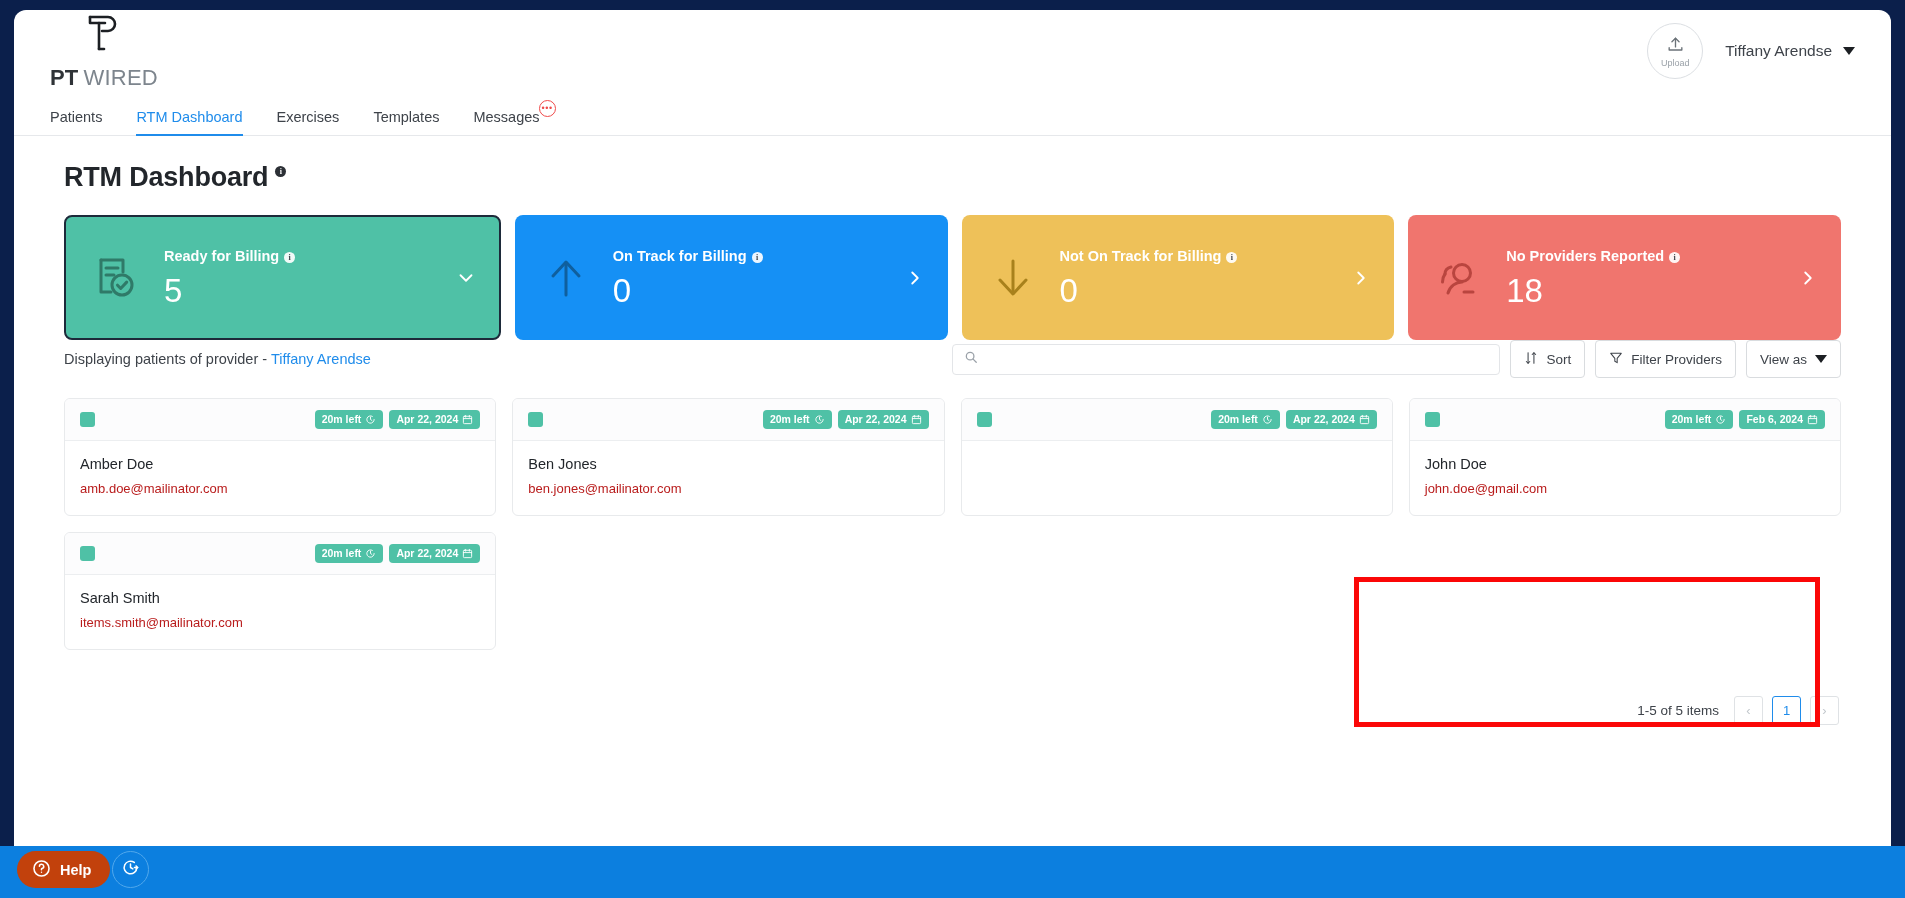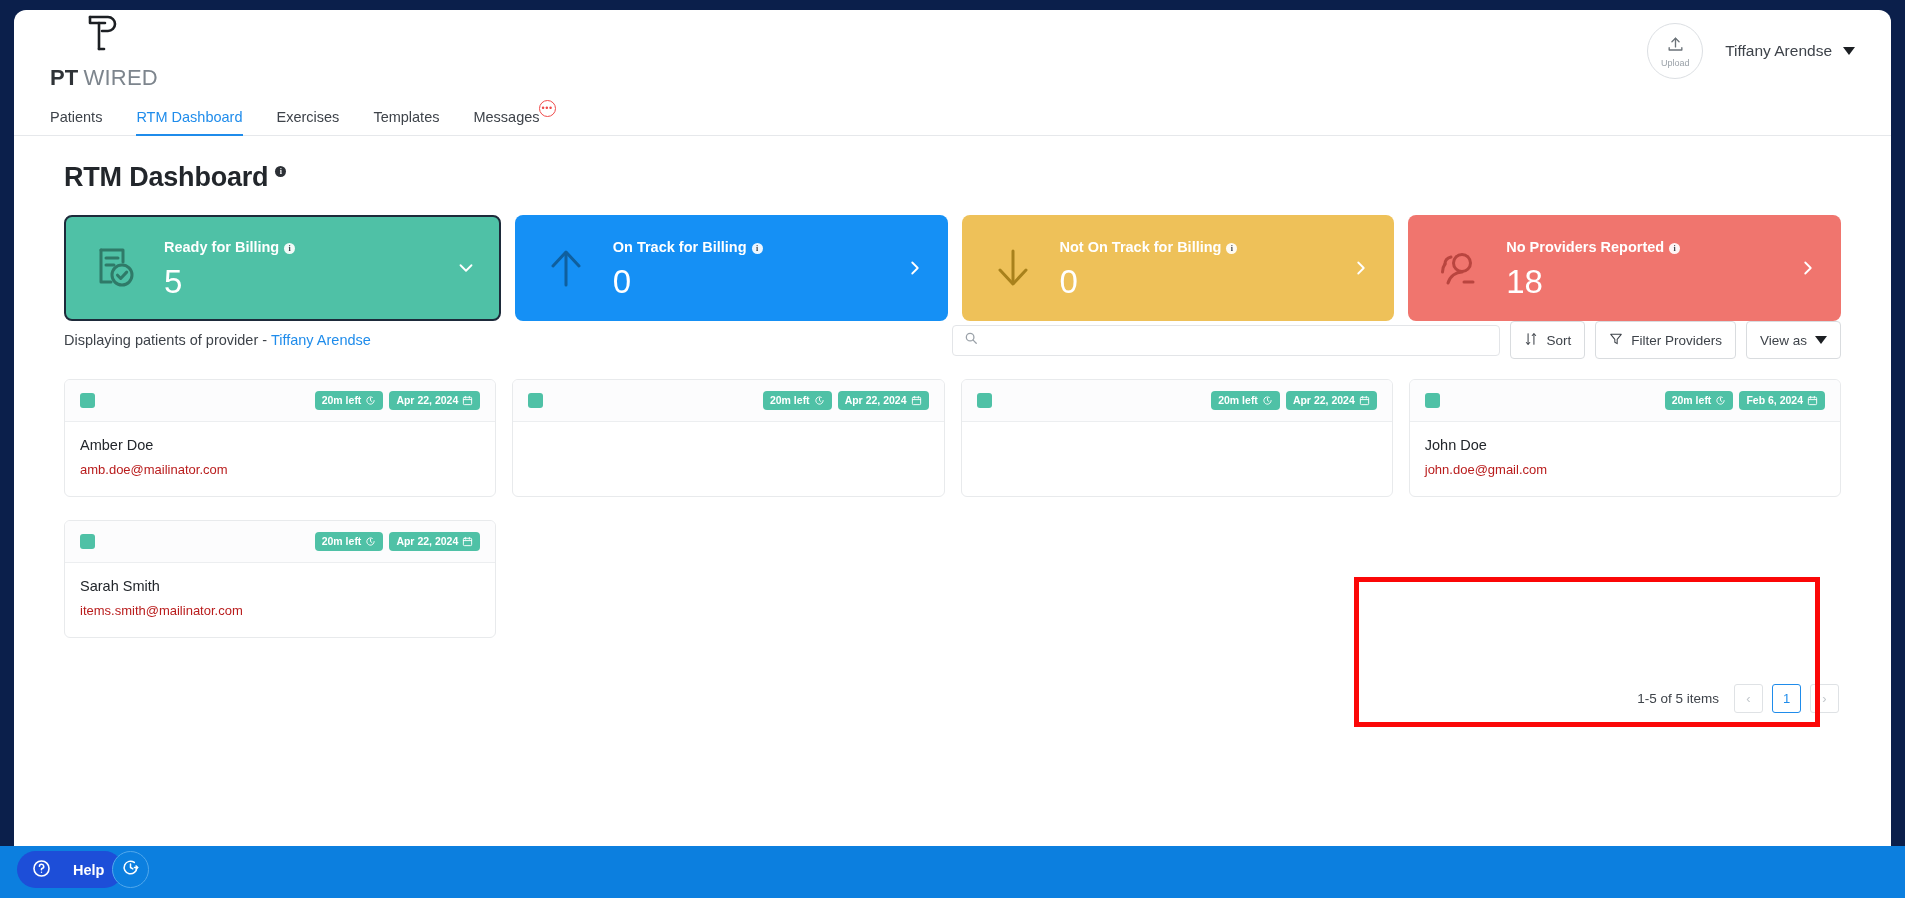--- a/index.html
+++ b/index.html
@@ -90,21 +90,21 @@
     width: 11px; height: 11px; border-radius: 50%;
     background: #2c3036; color: #fff; font-size: 8px; font-weight: 700;
     font-family: "Liberation Serif", serif;
     margin-top: 4px; flex: none; cursor: pointer;
   }
   .info-dot.on-card { background: rgba(255,255,255,.92); color: #3c4148; }
 
   
   #stat-cards { display: flex; gap: 14px; margin-top: 22px; }
   .stat-card {
-    flex: 1; height: 106px; border-radius: 8px;
+    flex: 1; height: 125px; border-radius: 8px;
     display: flex; align-items: center;
     padding: 0 22px 0 20px; position: relative;
     cursor: pointer; color: #fff;
   }
   .stat-card.selected { border: 2px solid #1d2a3a; }
   .stat-icon { width: 62px; flex: none; display: flex; align-items: center; justify-content: center; }
   .stat-body { margin-left: 16px; }
   .stat-label { font-size: 14.5px; font-weight: 600; display: flex; align-items: flex-start; gap: 5px; }
   .stat-value { font-size: 33px; font-weight: 400; margin-top: 10px; line-height: 1; }
   .stat-arrow { margin-left: auto; color: #fff; display: flex; align-items: center; }
@@ -128,21 +128,21 @@
   .ctl-button {
     height: 38px; border: 1px solid #d9dcdf; border-radius: 4px; background: #fff;
     display: flex; align-items: center; gap: 8px; padding: 0 13px;
     font-size: 13.5px; color: #3e434a; cursor: pointer; white-space: nowrap;
     font-family: "Liberation Sans", sans-serif;
   }
 
   
   #patient-grid {
     display: grid; grid-template-columns: repeat(4, 1fr);
-    gap: 23px 16px; margin-top: 20px;
+    gap: 16px 16px; margin-top: 20px;
   }
   .patient-card {
     border: 1px solid #e8eaec; border-radius: 6px; background: #fff;
     overflow: hidden; cursor: pointer;
   }
   .pc-head {
     height: 42px; display: flex; align-items: center;
     padding: 0 15px; border-bottom: 1px solid #eceef0; background: #fcfcfd;
   }
   .pc-swatch { width: 15px; height: 15px; border-radius: 3px; background: #4fc1a6; }
@@ -172,22 +172,22 @@
     width: 29px; height: 29px; border: 1px solid #dfe2e5; border-radius: 3px;
     background: #fff; display: flex; align-items: center; justify-content: center;
     font-size: 13px; color: #c2c7cc; cursor: pointer;
     font-family: "Liberation Sans", sans-serif;
   }
   .page-btn.current { border-color: #1f8ceb; color: #1f8ceb; }
 
   
   #help-button {
     position: absolute; left: 17px; bottom: 10px;
-    height: 37px; border-radius: 19px; background: #1d4ed8; color: #fff;
-    display: flex; align-items: center; gap: 22px; padding: 0 19px 0 15px;
+    height: 37px; border-radius: 19px; background: #c2410c; color: #fff;
+    display: flex; align-items: center; gap: 9px; padding: 0 19px 0 15px;
     font-size: 14.5px; font-weight: 700; cursor: pointer; z-index: 5;
   }
   #history-button {
     position: absolute; left: 112px; bottom: 10px;
     width: 37px; height: 37px; border-radius: 50%;
     background: #0c7fdf; border: 1px solid #51a8ec;
     display: flex; align-items: center; justify-content: center; cursor: pointer; z-index: 5;
   }
 </style>
 </head>
@@ -422,20 +422,24 @@
                 </svg>
             </span>
             <span class="pc-badge">
               <span>Apr 22, 2024</span>
               <svg viewBox="0 0 24 24" width="11" height="11" fill="none" stroke="#fff" stroke-width="2" stroke-linecap="round">
                   <rect x="3" y="5" width="18" height="16" rx="2"></rect>
                   <path d="M3 10h18M8 3v4M16 3v4"></path>
                 </svg>
             </span>
           </div>
+        </div>
+        <div class="pc-body">
+          <div class="pc-name">Ben Jones</div>
+          <div class="pc-email">ben.jones@mailinator.com</div>
         </div>
       </div>
 
       <div class="patient-card">
         <div class="pc-head">
           <span class="pc-swatch"></span>
           <div class="pc-badges">
             <span class="pc-badge">
               <span>20m left</span>
               <svg viewBox="0 0 24 24" width="11" height="11" fill="none" stroke="#fff" stroke-width="2" stroke-linecap="round">

